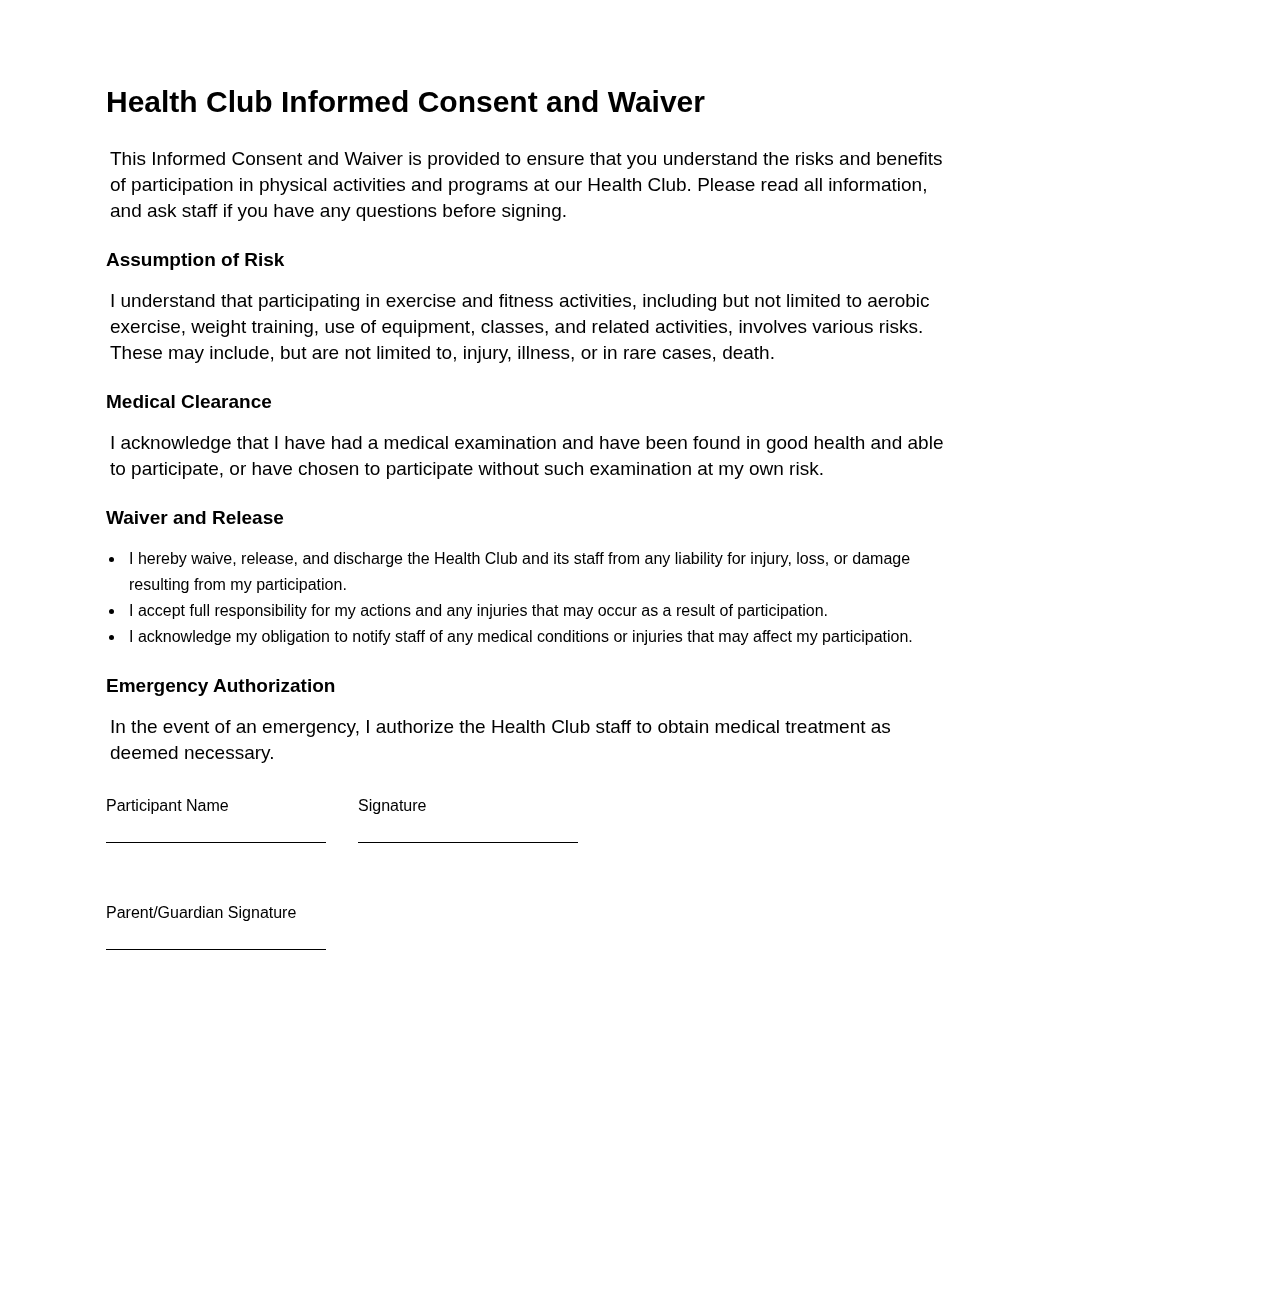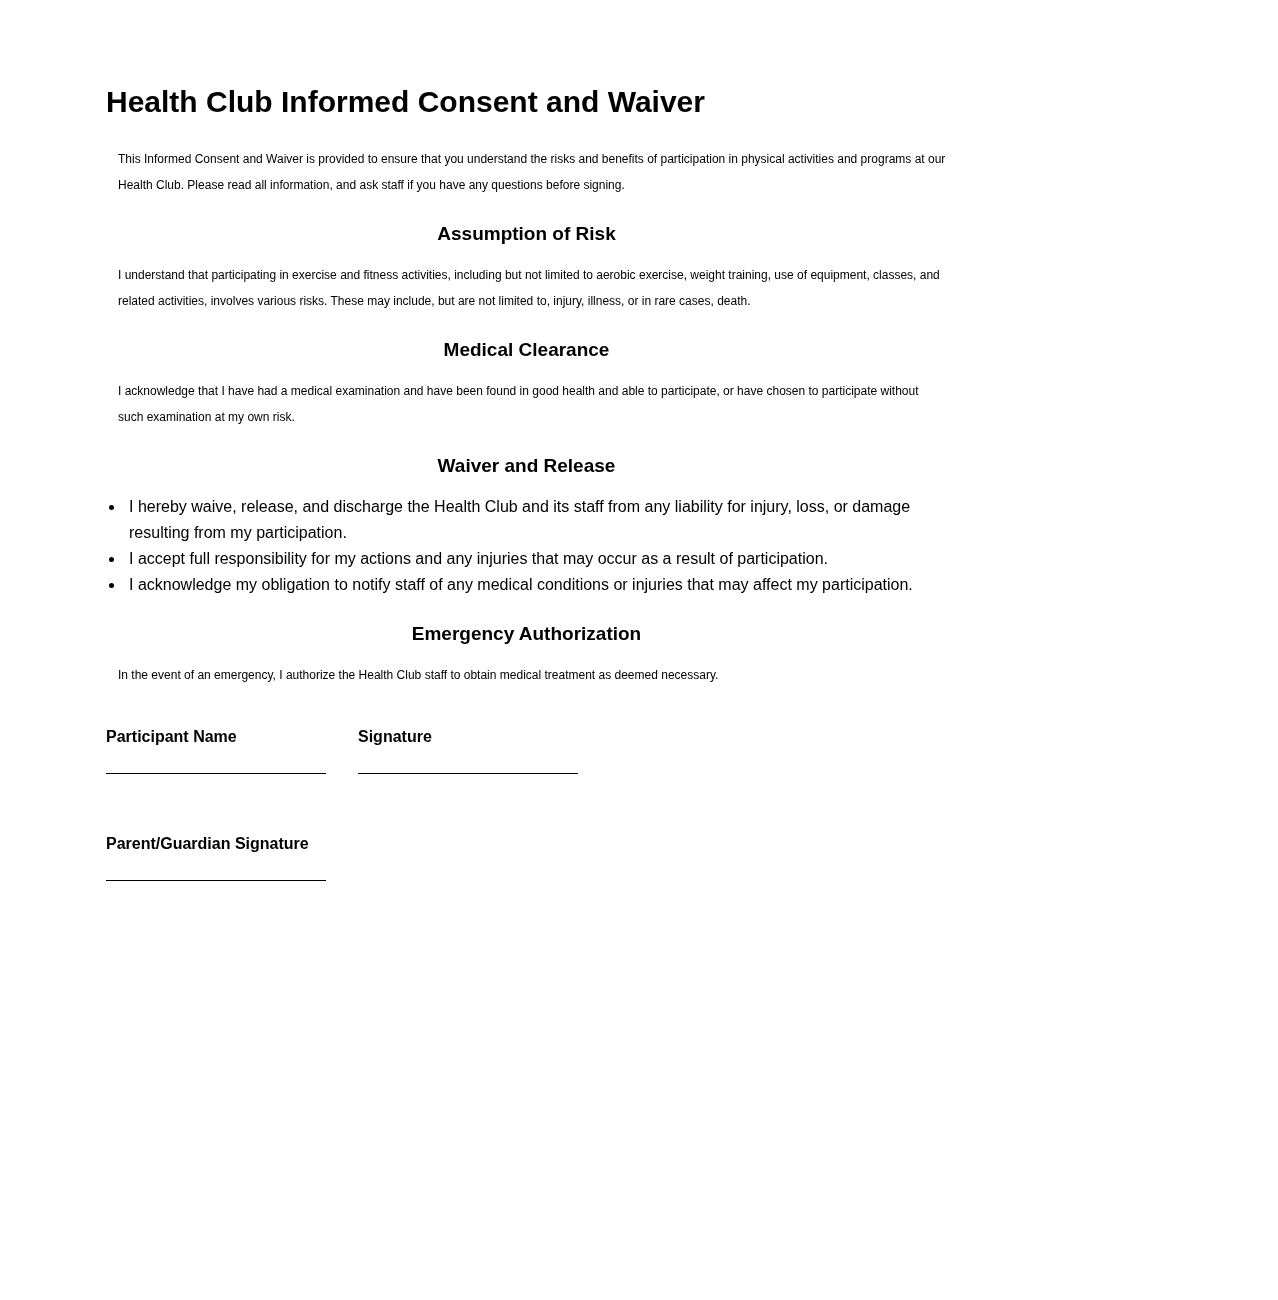--- a/index.html
+++ b/index.html
@@ -18,46 +18,44 @@
     width: 1057px;
   }
   h1.doc-title {
     font-size: 30px;
     font-weight: 700;
     line-height: 1.15;
     margin: 0 0 26px 0;
     color: #000000;
   }
   .doc-body p {
-    font-size: 12px;
+    font-size: 19px;
     line-height: 26px;
-    margin: 0 0 16px 12px;
+    margin: 0 0 16px 4px;
     max-width: 1062px;
   }
   h2.section-heading {
     font-size: 19px;
     font-weight: 700;
     line-height: 22px;
     margin: 25px 0 17px 0;
     color: #000000;
-    text-align: center;
   }
   ul.bullet-list {
     margin: 0 0 16px 0;
     padding-left: 19px;
     max-width: 1062px;
   }
   ul.bullet-list li {
     font-size: 16px;
     line-height: 26px;
     padding-left: 4px;
   }
   .signature-section {
-    margin-top: 39px;
-    font-weight: bold;
+    margin-top: 30px;
   }
   .sig-row {
     display: flex;
     flex-direction: row;
   }
   .sig-cell {
     width: 252px;
     flex: 0 0 252px;
   }
   .sig-label {

